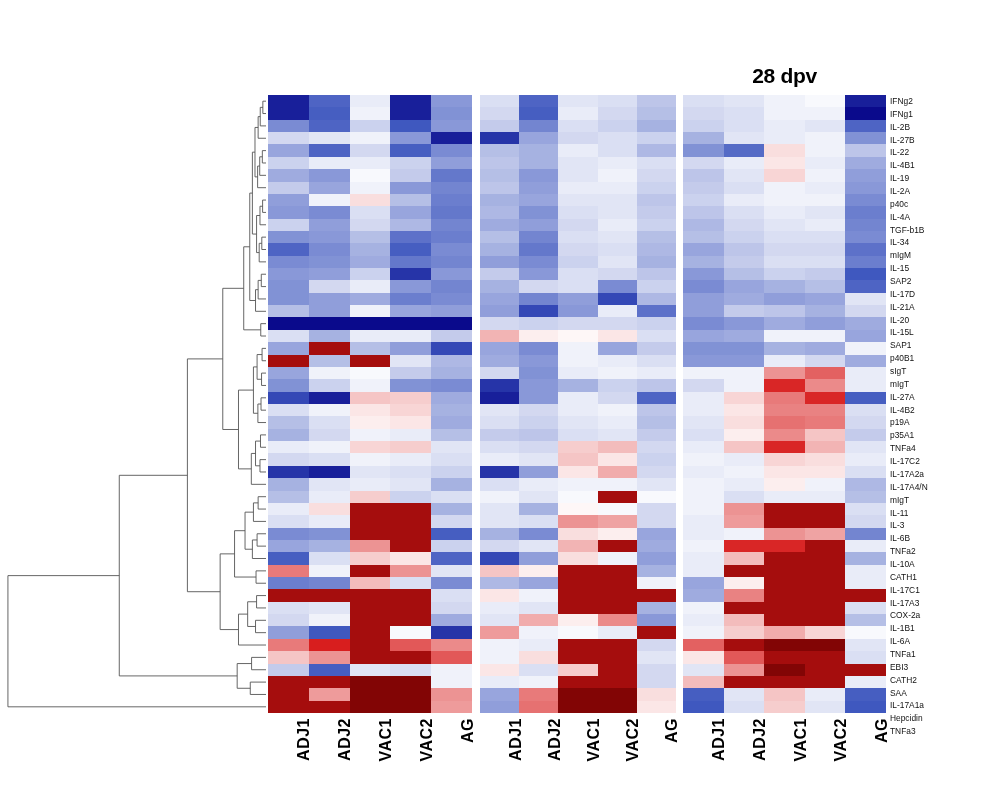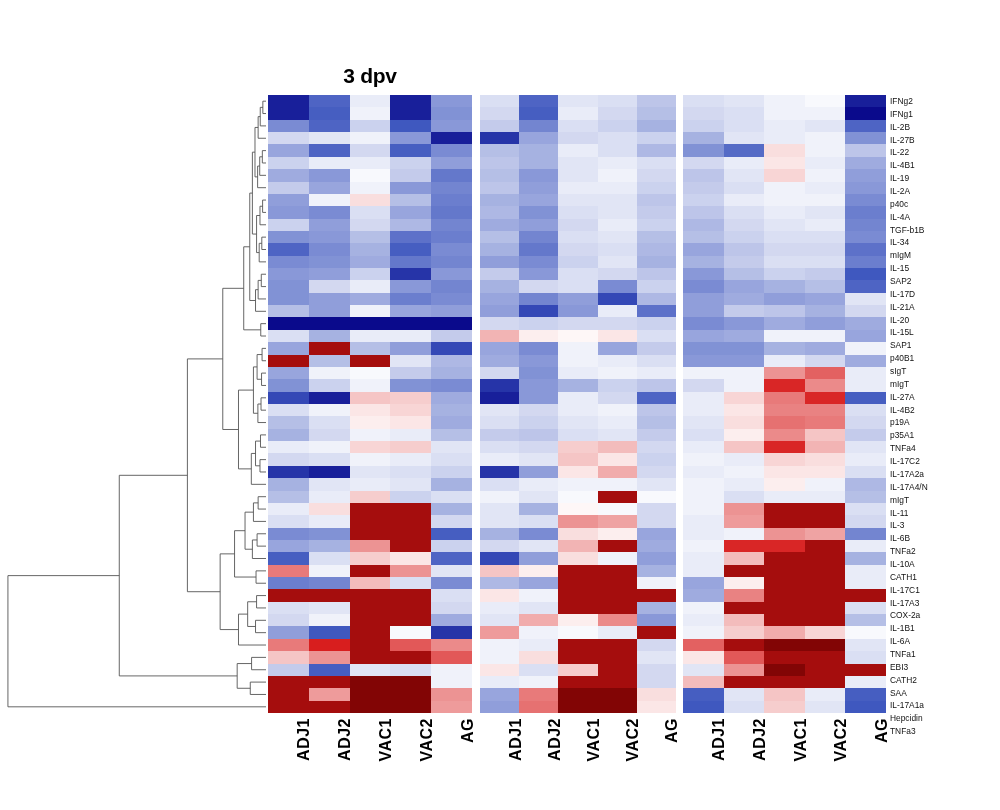--- a/index.html
+++ b/index.html
@@ -82,21 +82,21 @@
     transform: rotate(-90deg) translate(-100%, 0);
     white-space: nowrap;
     letter-spacing: 0.5px;
   }
 </style>
 </head>
 <body>
 
 <div id="root">
 
-  <div class="grp-header" style="left: 268px; width: 204px;">3 dpv</div>
+  <div class="grp-header" style="left: 683px; width: 203px;">28 dpv</div>
 
   <svg id="dendro" viewBox="0 0 268 618" preserveAspectRatio="none">
       <path d="M119.27999999999997,480.615703125 L7.930000000000007,480.615703125 L7.930000000000007,611.8199999999999 L266,611.8199999999999" fill="none" stroke="#555" stroke-width="0.9"></path>
       <path d="M187.4,380.31140625 L119.27999999999997,380.31140625 L119.27999999999997,580.92 L237.18,580.92" fill="none" stroke="#555" stroke-width="0.9"></path>
       <path d="M222.76999999999998,263.9053125 L187.4,263.9053125 L187.4,496.7175 L220.15,496.7175" fill="none" stroke="#555" stroke-width="0.9"></path>
       <path d="M243.73,193.31812499999998 L222.76999999999998,193.31812499999998 L222.76999999999998,334.49249999999995 L238.49,334.49249999999995" fill="none" stroke="#555" stroke-width="0.9"></path>
       <path d="M249.756,151.79625 L243.73,151.79625 L243.73,234.83999999999997 L260.76,234.83999999999997" fill="none" stroke="#555" stroke-width="0.9"></path>
       <path d="M252.376,98.10749999999999 L249.756,98.10749999999999 L249.756,205.48499999999999 L255.52,205.48499999999999" fill="none" stroke="#555" stroke-width="0.9"></path>
       <path d="M254.996,57.16499999999999 L252.376,57.16499999999999 L252.376,139.04999999999998 L256.568,139.04999999999998" fill="none" stroke="#555" stroke-width="0.9"></path>
       <path d="M258.14,32.445 L254.996,32.445 L254.996,81.88499999999999 L257.616,81.88499999999999" fill="none" stroke="#555" stroke-width="0.9"></path>

